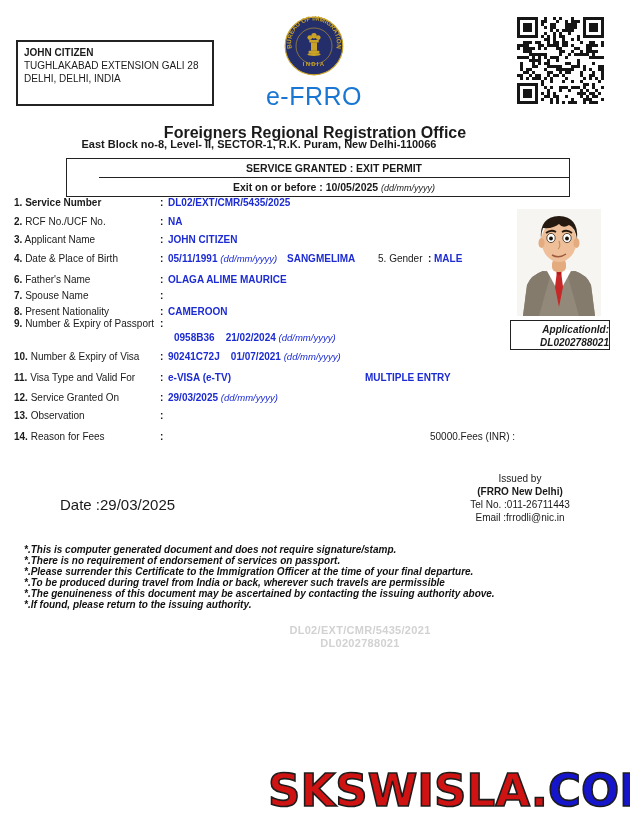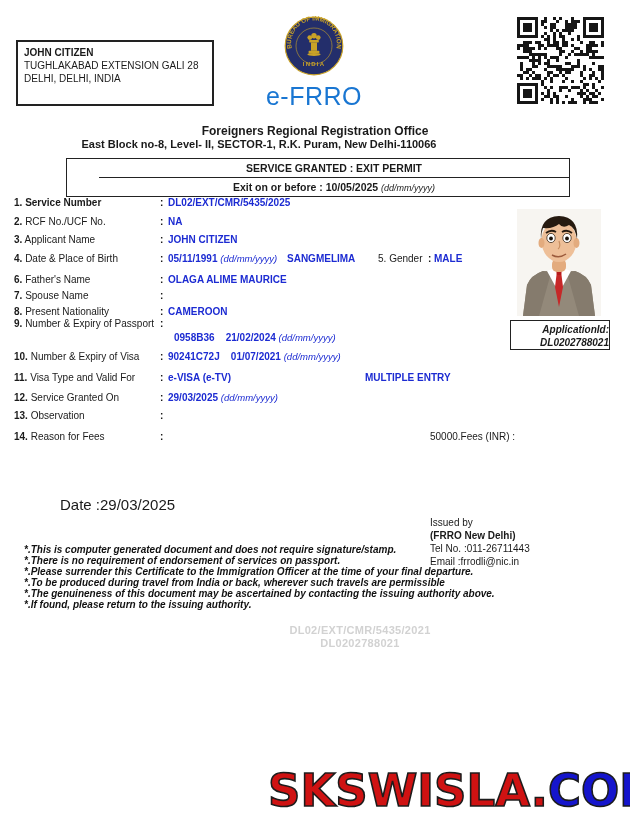--- a/index.html
+++ b/index.html
@@ -19,21 +19,21 @@
   .emblem { position:absolute; left:284px; top:16px; width:60px; height:60px; }
   .brand-title {
     position:absolute; left:234px; top:82px; width:160px; text-align:center;
     font-size:25px; font-weight:normal; color:#1976d2; letter-spacing:0.5px;
   }
   
   .qr { position:absolute; left:517px; top:17px; width:88px; height:88px; }
   
   .office-name {
     position:absolute; left:0; top:124px; width:630px; text-align:center;
-    font-weight:bold; font-size:12px;
+    font-weight:bold; font-size:16px;
   }
   .office-address {
     position:absolute; left:0; top:138px; width:518px; text-align:center;
     font-weight:bold; font-size:11px;
   }
   
   .banner {
     position:absolute; left:66px; top:158px; width:504px; border:1.5px solid #222;padding-left:32px;
   }
   .banner-row1 {
@@ -56,22 +56,22 @@
   
   .photo { position:absolute; left:517px; top:209px; width:84px; height:107px; }
   .appid-box {
     position:absolute; left:510px; top:320px; width:100px; height:30px;
     border:1.5px solid #222; text-align:right; font-weight:bold; font-style:italic;
     font-size:10px; line-height:13px; padding-top:2px;
   }
   
   .date-line { position:absolute; left:60px; top:496px; font-size:15px; }
   .issued-block {
-    position:absolute; left:430px; top:472px; width:180px; 
-    font-size:10px; line-height:13px;margin-top:44px;
+    position:absolute; left:430px; top:472px; width:180px; text-align:center;
+    font-size:10px; line-height:13px;
   }
   .issued-block .office-bold { font-weight:bold; }
   
   .notes { position:absolute; left:24px; top:545px; list-style:none; }
   .notes li { font-size:10px; font-weight:bold; font-style:italic; line-height:10.9px; color:#111; }
   
   .watermark {
     position:absolute; left:240px; top:624px; width:240px; text-align:center;
     color:#d2d2d2; font-weight:bold; font-size:11px; line-height:13px; letter-spacing:0.3px;
   }

